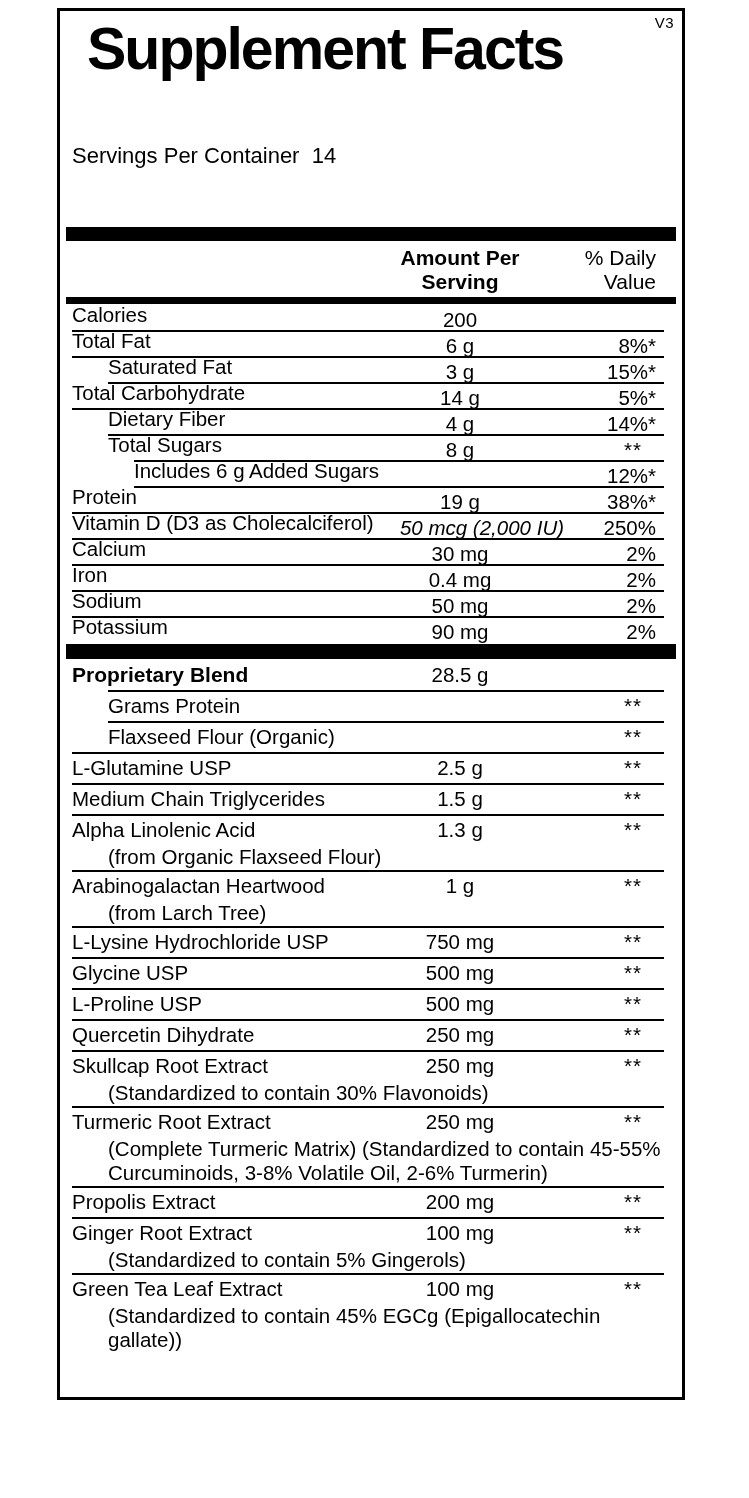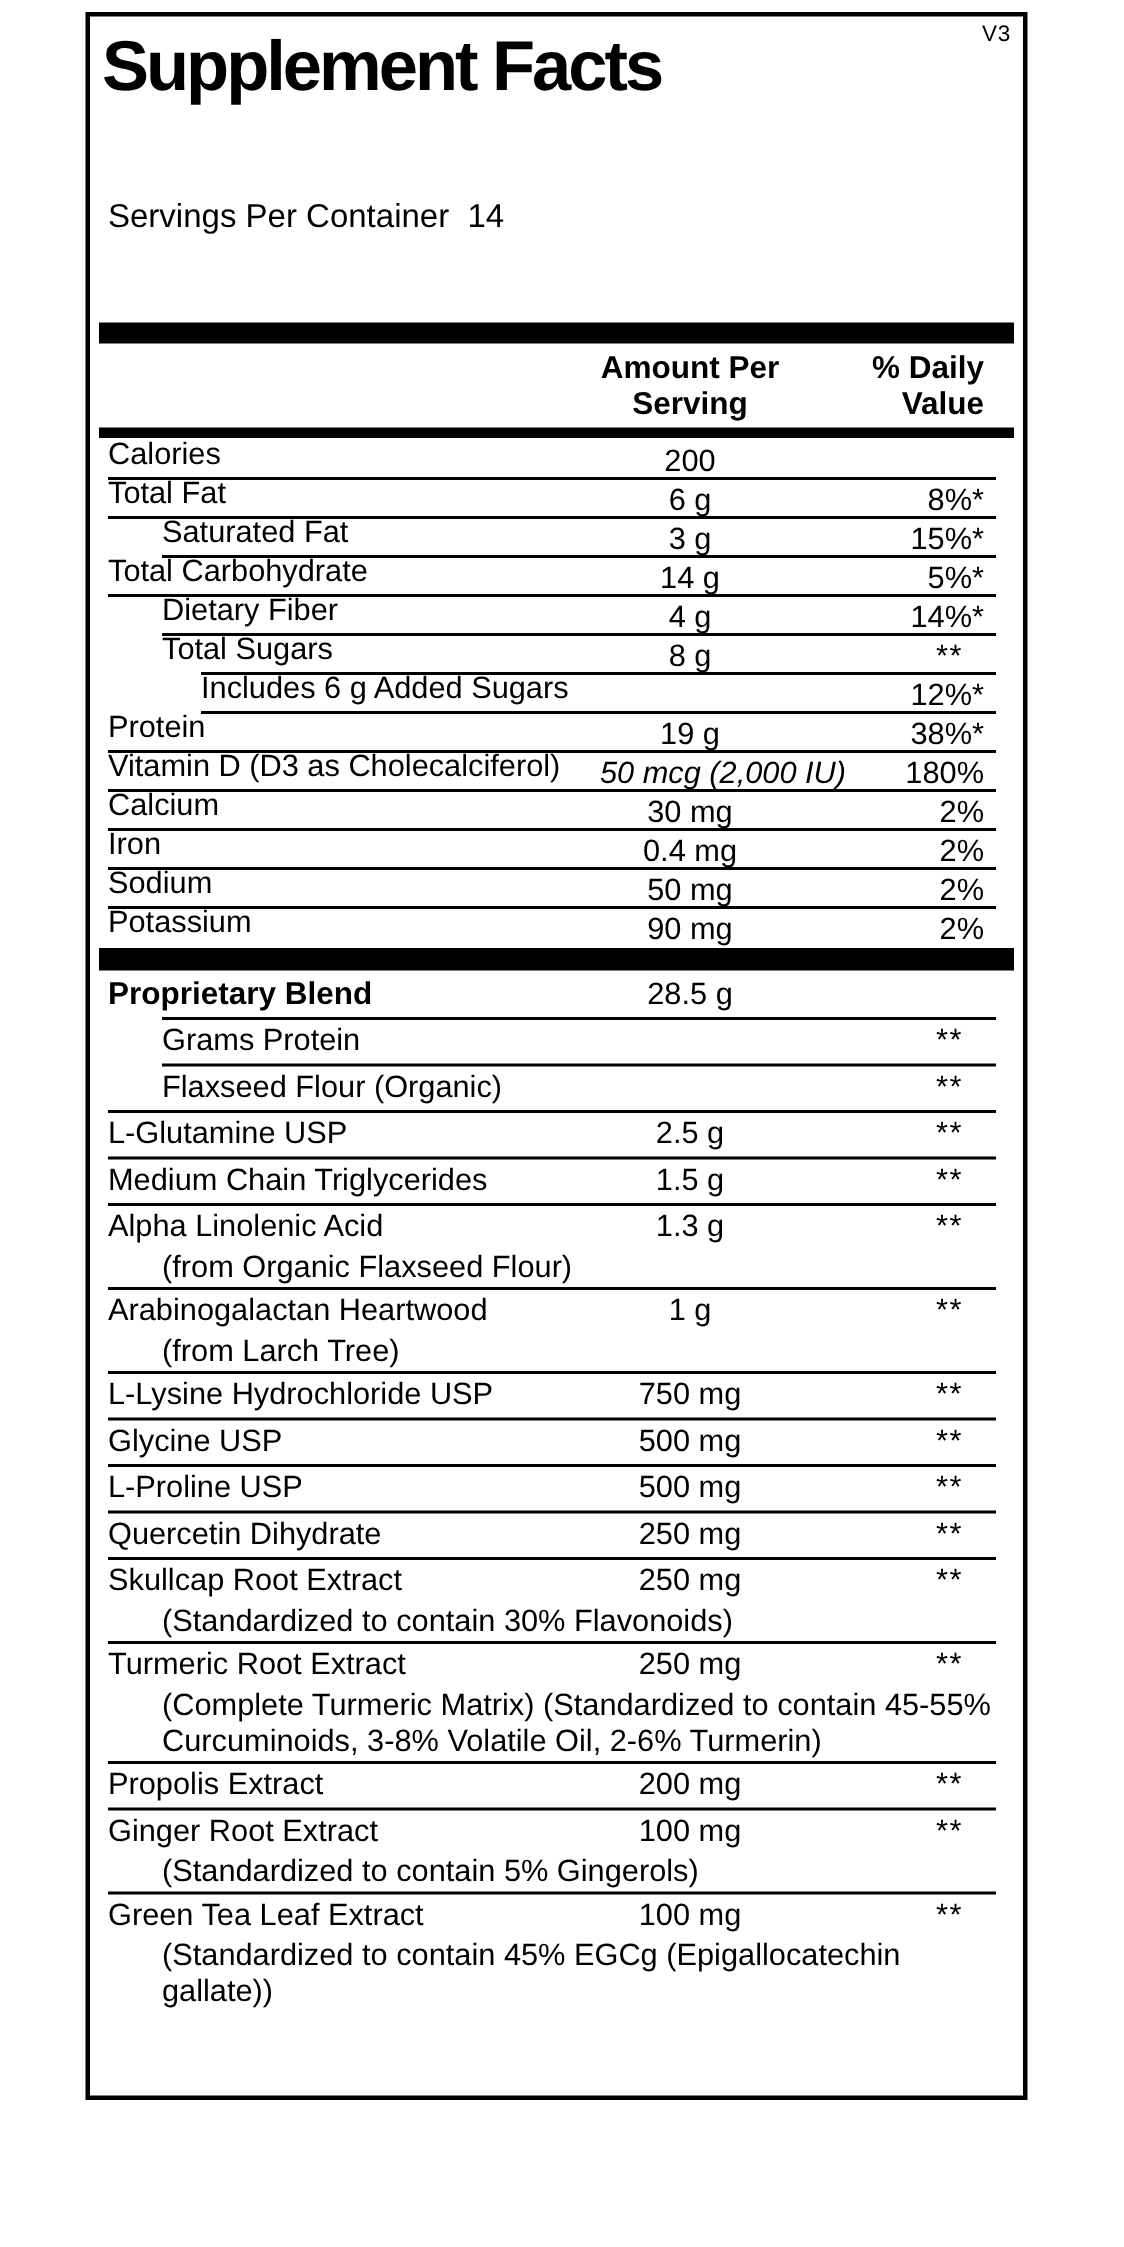--- a/index.html
+++ b/index.html
@@ -15,35 +15,35 @@
   .panel {
     position:relative;
     margin:8px 0 0 57px;
     width:628px;
     min-height:1392px;
     border:3px solid #000;
     background:#fff;
   }
   .version { position:absolute; top:3px; right:8px; font-size:15px; letter-spacing:.5px; }
   .title {
-    font-size:47px; font-weight:bold; letter-spacing:-2px; line-height:1.0;
-    padding:9px 6px 0 8px; white-space:nowrap;
+    font-size:59px; font-weight:bold; letter-spacing:-2px; line-height:1.0;
+    padding:9px 6px 0 8px; white-space:nowrap;margin-left:19px;
   }
   .serv { padding:12px 12px 0 12px; font-size:22px; line-height:26px; white-space:pre-wrap; }
   .bar-thick { height:14px; background:#000; margin:6px 6px 0 6px; }
   .bar-mid   { height:7px;  background:#000; margin:0 6px; }
   .bar-sect  { height:15px; background:#000; margin:2px 6px 0 6px; }
   .thead { position:relative; height:56px; }
   .h-amt {
     position:absolute; left:260px; top:5px; width:280px;
     text-align:center; font-weight:bold; font-size:21px; line-height:24px;
   }
   .h-dv {
     position:absolute; right:26px; top:5px;
-    text-align:right; font-weight:bold; font-size:21px; line-height:24px;margin-left:36px;
+    text-align:right; font-weight:normal; font-size:21px; line-height:24px;margin-left:36px;
   }
   .row { position:relative; }
   .row::before { content:""; position:absolute; top:0; left:12px; right:18px; height:2px; background:#000; }
   .row.nosep::before { display:none; }
   .row.s1::before { left:48px; }
   .row.s2::before { left:74px; }
   .cells { position:relative; padding:0 26px 4px 12px; min-height:22px; }
   .sec2 .cells { padding-top:5px;border-radius:12px; }
   .lbl { font-size:20.5px; line-height:21px; white-space:nowrap; display:inline-block; }
   .lbl.ind1 { padding-left:36px; }
@@ -104,21 +104,21 @@
     <div class="row s1">
         <div class="cells"><span class="lbl ind1">Total Sugars</span><span class="amt">8 g</span><span class="dv star">**</span></div>
       </div>
     <div class="row s2">
         <div class="cells"><span class="lbl ind2">Includes 6 g Added Sugars</span><span class="amt"></span><span class="dv">12%*</span></div>
       </div>
     <div class="row s2">
         <div class="cells"><span class="lbl">Protein</span><span class="amt">19 g</span><span class="dv">38%*</span></div>
       </div>
     <div class="row">
-        <div class="cells"><span class="lbl">Vitamin D (D3 as Cholecalciferol)</span><span class="amt wide">50 mcg (2,000 IU)</span><span class="dv">180%</span></div>
+        <div class="cells"><span class="lbl">Vitamin D (D3 as Cholecalciferol)</span><span class="amt wide">50 mcg (2,000 IU)</span><span class="dv">250%</span></div>
       </div>
     <div class="row">
         <div class="cells"><span class="lbl">Calcium</span><span class="amt">30 mg</span><span class="dv">2%</span></div>
       </div>
     <div class="row">
         <div class="cells"><span class="lbl">Iron</span><span class="amt">0.4 mg</span><span class="dv">2%</span></div>
       </div>
     <div class="row">
         <div class="cells"><span class="lbl">Sodium</span><span class="amt">50 mg</span><span class="dv">2%</span></div>
       </div>

